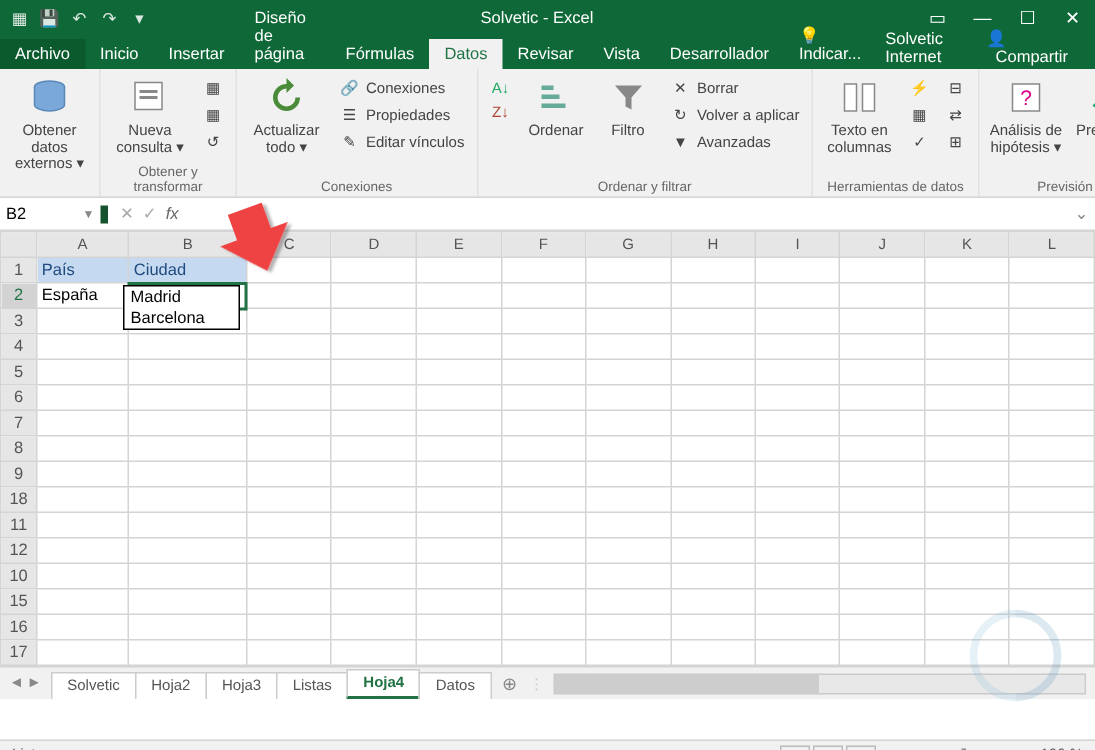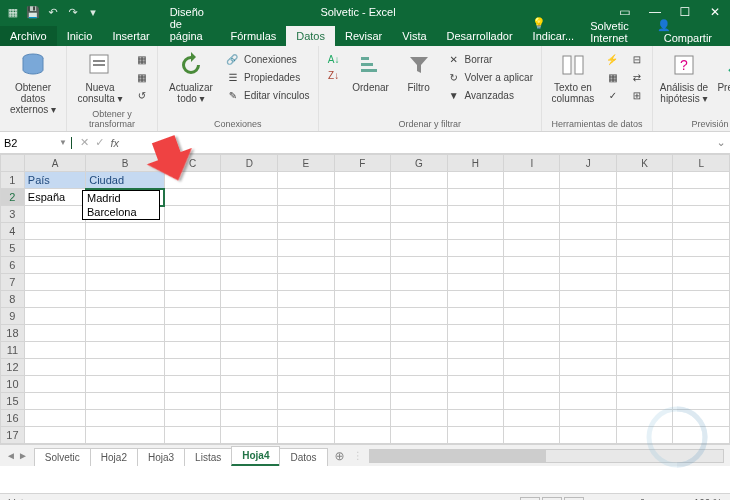--- a/index.html
+++ b/index.html
@@ -28,21 +28,21 @@
 .group .body { display: flex; gap: 6px; align-items: flex-start; height: 68px; }
 .group .label { text-align: center; font-size: 9px; color: #666; padding-bottom: 2px; }
 .bigbtn { display: flex; flex-direction: column; align-items: center; justify-content: flex-start; width: 54px; padding-top: 2px; text-align: center; line-height: 1.1; cursor: pointer; }
 .bigbtn .ico { width: 28px; height: 28px; margin-bottom: 3px; display: flex; align-items: center; justify-content: center; }
 .smallcol { display: flex; flex-direction: column; gap: 2px; padding-top: 2px; }
 .smallbtn { display: flex; align-items: center; gap: 4px; padding: 1px 2px; white-space: nowrap; cursor: pointer; }
 .smallbtn .sico { width: 14px; height: 14px; display: inline-flex; align-items: center; justify-content: center; }
 
 
 .fbar { height: 22px; display: flex; align-items: center; border-bottom: 1px solid #d4d4d4; font-size: 11px; background: #fff; }
-.fbar .namebox { width: 72px; border-right: 1px solid #14532d; padding: 0 4px; display: flex; align-items: center; justify-content: space-between; }
+.fbar .namebox { width: 72px; border-right: 5px solid #14532d; padding: 0 4px; display: flex; align-items: center; justify-content: space-between; }
 .fbar .fxctl { display: flex; align-items: center; gap: 6px; padding: 0 8px; color: #aaa; }
 .fbar .fx { color: #666; font-style: italic; }
 .fbar .input { flex: 1; padding: 0 6px; }
 .fbar .expand { width: 18px; text-align: center; color: #888; }
 
 
 .arrow { position: absolute; left: 142px; top: 130px; z-index: 50; pointer-events: none; }
 
 
 .gridwrap { position: relative; height: 290px; overflow: hidden; }

